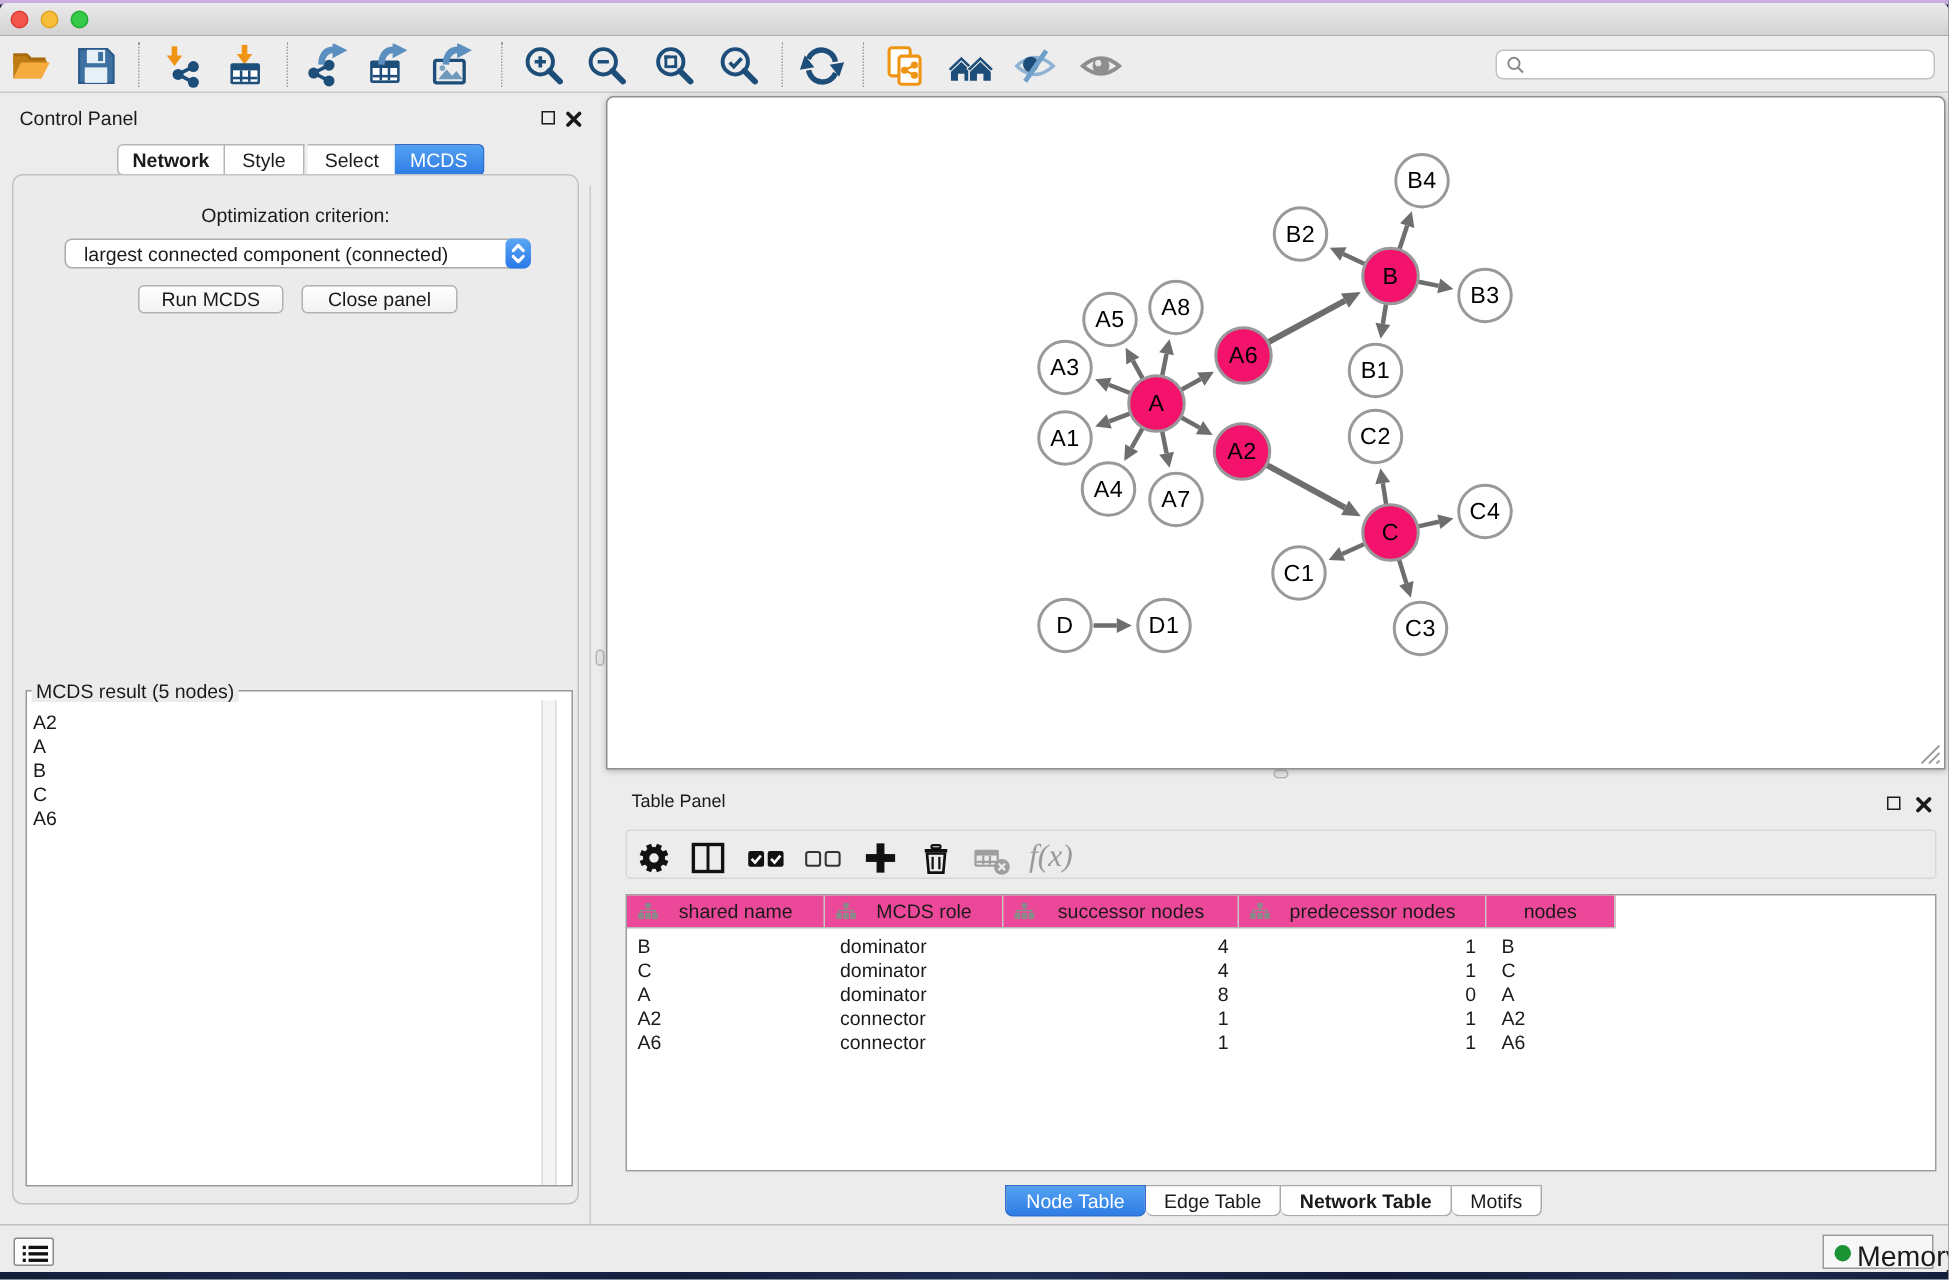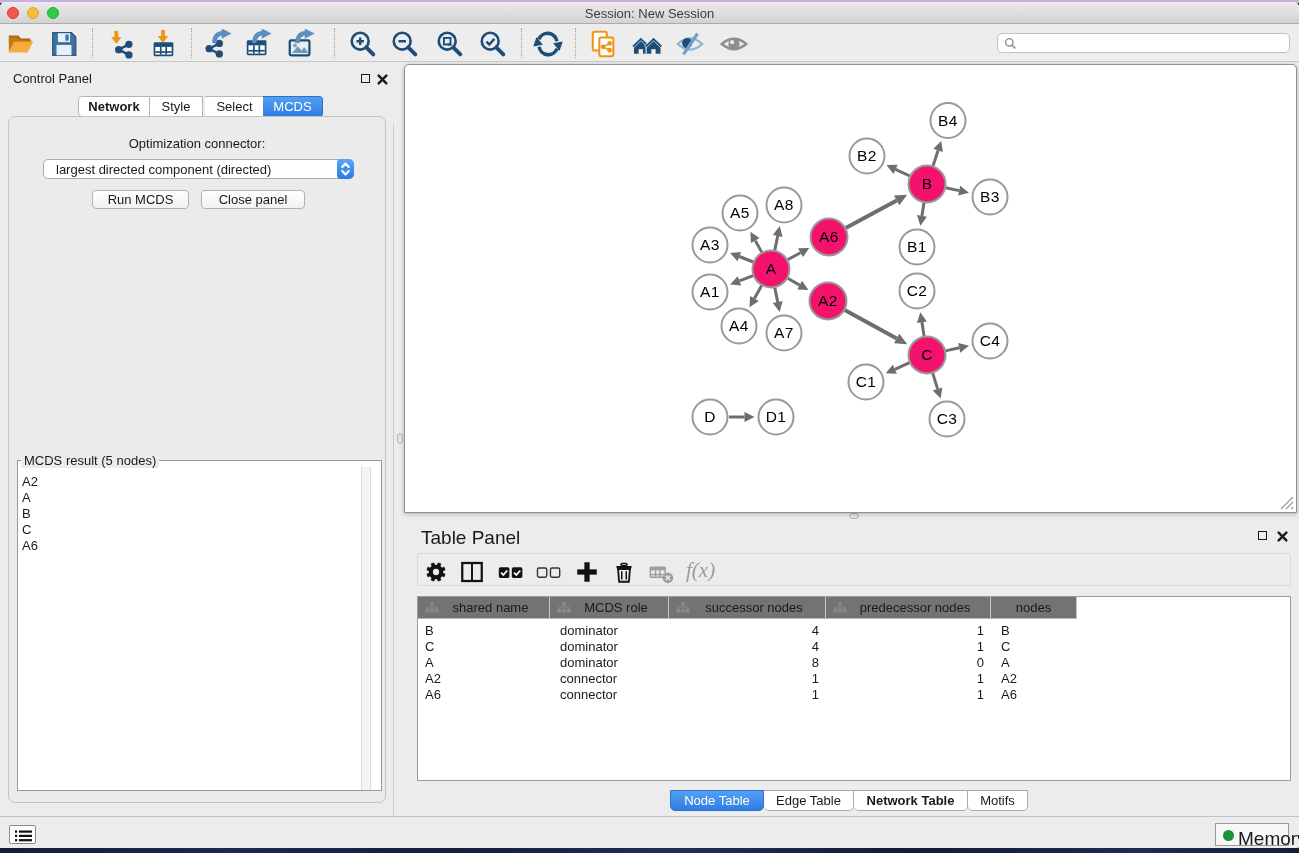--- a/index.html
+++ b/index.html
@@ -30,38 +30,37 @@
 .li{position:absolute;left:22px;font-size:13px;color:#1a1a1a}
 #statusbar{position:absolute;left:0;top:814px;width:100%;height:32px;background:#ececec;border-top:1px solid #c0c0c0}
 #listbtn{position:absolute;left:9px;top:8px;width:27px;height:19px;background:#fdfdfd;border:1px solid #8a8a8a;border-radius:2px}
 #membadge{position:absolute;left:1215px;top:6px;width:74px;height:23px;background:#f7f7f7;border:1px solid #9a9a9a}
 #membadge .dot{position:absolute;left:7px;top:6px;width:11px;height:11px;border-radius:50%;background:#1b9334}
 #membadge .t{position:absolute;left:22px;top:4px;font-size:19px;color:#1a1a1a}
 #netwin{position:absolute;left:404px;top:2px;width:893px;height:449px;background:#fff;border:1px solid #8f8f8f;border-radius:5px 5px 0 0;box-shadow:0 1px 4px rgba(0,0,0,.25)}
 #nw-title{position:absolute;left:0;top:0;width:100%;height:21px;background:linear-gradient(#f3f3f3,#d4d4d4);border-bottom:1px solid #aeaeae;border-radius:5px 5px 0 0}
 #nw-title .t{position:absolute;width:100%;text-align:center;top:3px;font-size:13px;color:#2b2b2b}
 #tablepanel{position:absolute;left:394px;top:459px;width:905px;height:293px}
-#tp-title{position:absolute;left:27px;top:6px;font-size:19px;color:#1a1a1a}
+#tp-title{position:absolute;left:27px;top:6px;font-size:12px;color:#1a1a1a}
 #tp-toolbox{position:absolute;left:23px;top:32px;width:874px;height:33px;border:1px solid #d8d8d8;border-radius:3px}
 #tp-table{position:absolute;left:23px;top:75px;width:874px;height:185px;background:#fff;border:1px solid #9c9c9c}
-.th{position:absolute;top:0;height:21px;background:#737373;border-right:1px solid #c6c6c6;font-size:13px;color:#1a1a1a;text-align:center;line-height:21px}
+.th{position:absolute;top:0;height:21px;background:#ec4899;border-right:1px solid #c6c6c6;font-size:13px;color:#1a1a1a;text-align:center;line-height:21px}
 #tp-tabs{position:absolute;left:0;top:269px;height:21px}
 .btab{position:absolute;top:0;height:21px;background:#fff;border:1px solid #ababab;border-radius:0 0 5px 5px;font-size:13px;text-align:center;line-height:19px;color:#1a1a1a}
 .btab.sel{background:linear-gradient(#53a1f1,#2f7de5);color:#fff;border-color:#2f6fd0}
 .cell{position:absolute;font-size:13px;color:#1a1a1a;white-space:pre}
 .handle{position:absolute;background:#e2e2e2;border:1px solid #b5b5b5;border-radius:3px}
 </style></head>
 <body>
 <div id="wall"></div>
 <div id="win">
   <div id="titlebar">
     <div class="light" style="left:7px;background:#f2564d;border:1px solid #dd3b33"></div>
     <div class="light" style="left:27px;background:#f6bd3a;border:1px solid #dfa023"></div>
     <div class="light" style="left:47px;background:#35c948;border:1px solid #24ab35"></div>
-    <div class="t">Session: New Session</div>
   </div>
   <div id="toolbar">
       <svg style="position:absolute;left:6px;top:5px" width="30" height="30" viewBox="0 0 32 32">
         <path d="M3 7 h10 l3 3 h10 v5 H3 z" fill="#a8690f"></path>
         <path d="M3 25 V9 h9 l3 3 h12 v2 H9 z" fill="#c07d15"></path>
         <path d="M3 25 L8.5 13.5 H29 L23 25 z" fill="#f5ab3d"></path>
       </svg>
       <svg style="position:absolute;left:49px;top:5px" width="30" height="30" viewBox="0 0 32 32">
         <path d="M4 4 h20 l4.5 4.5 V28 H4 z" fill="#3d71a1" stroke="#2a5a88" stroke-width="1.5"></path>
         <rect x="9.5" y="4.5" width="13" height="9.5" fill="#e8f0f7"></rect>
@@ -185,23 +184,23 @@
     <svg style="position:absolute;left:377px;top:12px" width="11" height="11" viewBox="0 0 10 10">
         <path d="M1.5 1.5 L8.5 8.5 M8.5 1.5 L1.5 8.5" stroke="#1a1a1a" stroke-width="2.2" stroke-linecap="round"></path>
       </svg>
     <div id="cp-tabs">
         <div class="tab" style="left:0px;width:72px;border-radius:4px 0 0 4px;font-weight:bold;">Network</div>
         <div class="tab" style="left:72px;width:53px;border-left:none;">Style</div>
         <div class="tab" style="left:127px;width:60px;border-left:none;">Select</div>
         <div class="tab sel" style="left:185px;width:60px;border-radius:0 4px 4px 0;border-left:none;">MCDS</div>
       </div>
     <div id="cp-panel"></div>
-    <div id="opt-label">Optimization connector:</div>
+    <div id="opt-label">Optimization criterion:</div>
     <div id="dropdown">
-        <span class="txt">largest directed component (directed)</span>
+        <span class="txt">largest connected component (connected)</span>
       <div class="step"><svg width="17" height="20" viewBox="0 0 17 20">
       <path d="M5.2 8 L8.5 4.6 L11.8 8" fill="none" stroke="#fff" stroke-width="2.1" stroke-linecap="round" stroke-linejoin="round"></path>
       <path d="M5.2 12 L8.5 15.4 L11.8 12" fill="none" stroke="#fff" stroke-width="2.1" stroke-linecap="round" stroke-linejoin="round"></path>
           </svg></div>
     </div>
     <div class="btn" style="left:92px;top:128px;width:97px">Run MCDS</div>
     <div class="btn" style="left:201px;top:128px;width:104px">Close panel</div>
     <div id="fieldset"></div>
     <div id="fs-legend">MCDS result (5 nodes)</div>
     <div id="fs-scroll"></div>

